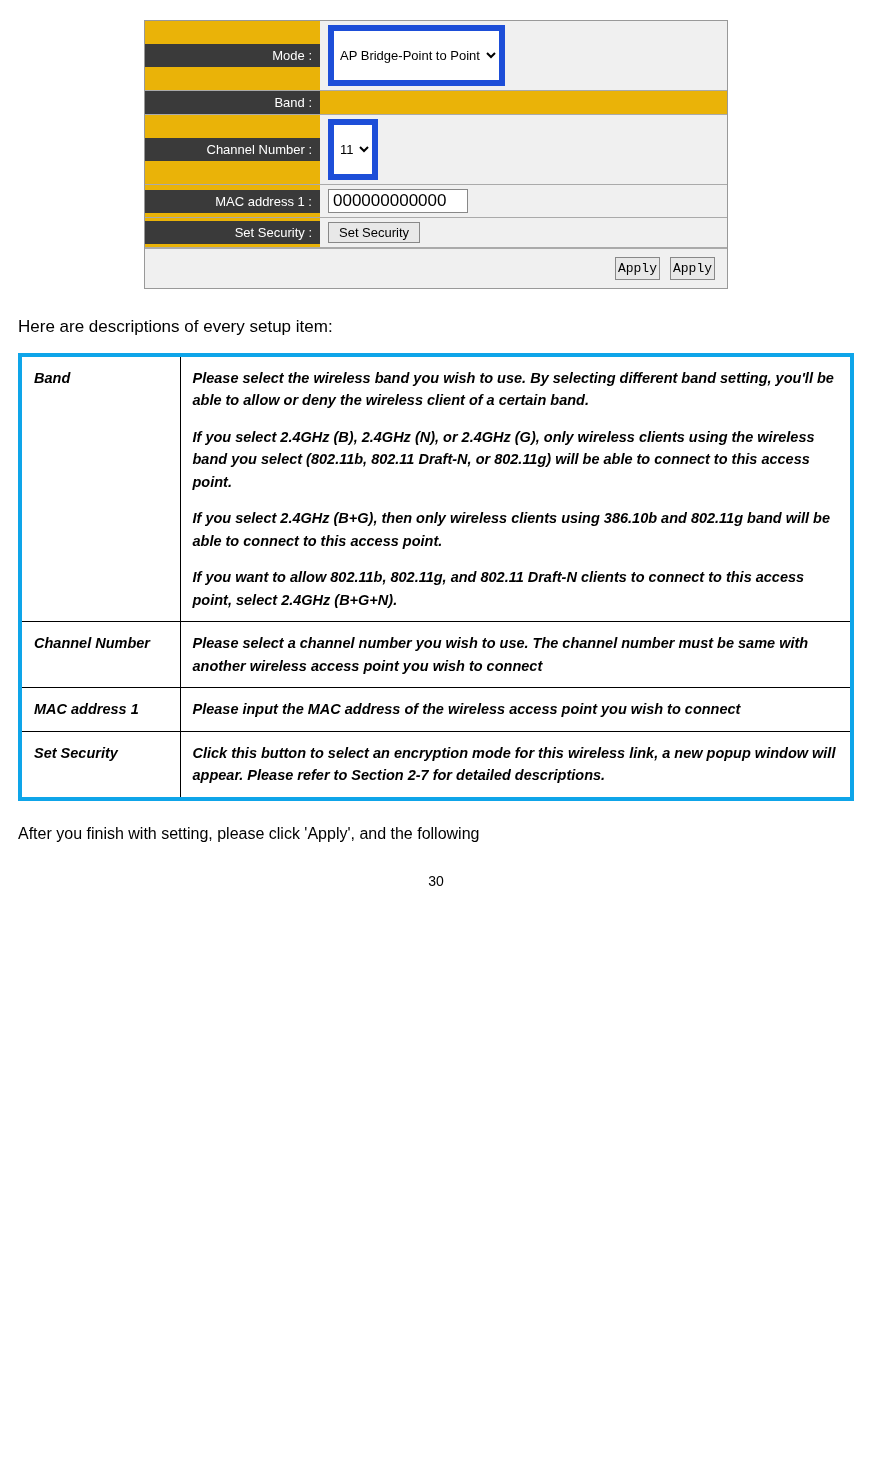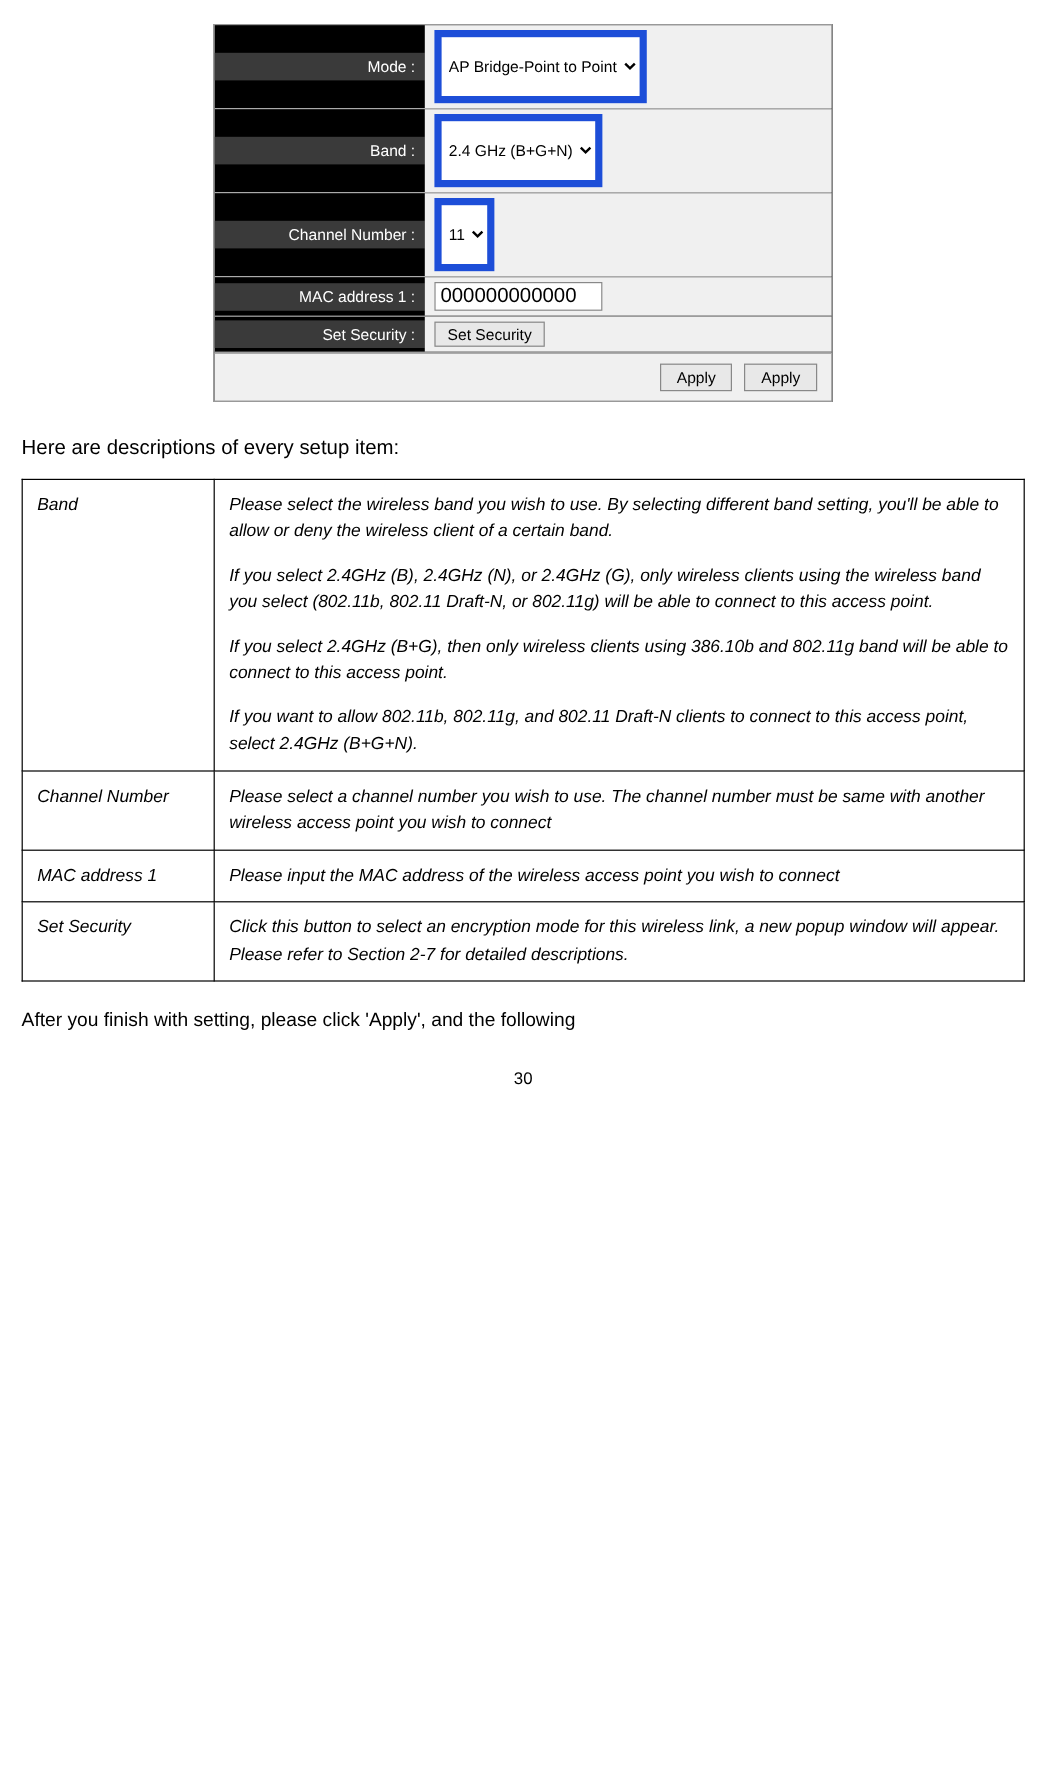--- a/index.html
+++ b/index.html
@@ -9,22 +9,22 @@
       background: #fff;
       color: #000;
       width: 872px;
       min-height: 1478px;
       padding: 10px 18px 20px 18px;
     }
 
     
     .form-section {
       border: 1px solid #999;
-      background: #000000;
-      width: 516px;
+      background: #eab308;
+      width: 584px;
       margin: 10px auto 16px auto;
     }
     .form-row {
       display: flex;
       align-items: center;
       border-bottom: 1px solid #aaa;
     }
     .form-row:last-child {
       border-bottom: none;
     }
@@ -70,39 +70,41 @@
     .button-row {
       display: flex;
       justify-content: flex-end;
       padding: 8px 12px;
       gap: 10px;
       background: #f0f0f0;
       border-top: 1px solid #aaa;
     }
     .btn-apply, .btn-cancel {
       font-size: 13px;
-      padding: 3px 13px;
+      padding: 3px 2px;
       border: 1px solid #888;
       background: #e8e8e8;
       cursor: pointer;
+      font-family: Liberation Mono, monospace;
     }
 
     
     .desc-heading {
       margin: 28px 0 16px 0;
       font-size: 17px;
       font-weight: normal;
     }
 
     
     .desc-table {
       width: 100%;
       border-collapse: collapse;
-      border: 1px solid #0ea5e9;
+      border: 4px solid #0ea5e9;
       margin-bottom: 24px;
+      font-weight: bold;
     }
     .desc-table td {
       border: 1px solid #000;
       padding: 10px 12px;
       vertical-align: top;
       font-style: italic;
       font-size: 14.5px;
       line-height: 1.55;
     }
     .desc-table td:first-child {
@@ -138,25 +140,20 @@
     <div class="form-label">Mode :</div>
     <div class="form-value">
       <select class="form-select">
         <option>AP Bridge-Point to Point</option>
       </select>
     </div>
   </div>
 
   <div class="form-row">
     <div class="form-label">Band :</div>
-    <div class="form-value">
-      <select class="form-select">
-        <option>2.4 GHz (B+G+N)</option>
-      </select>
-    </div>
   </div>
 
   <div class="form-row">
     <div class="form-label">Channel Number :</div>
     <div class="form-value">
       <select class="form-select">
         <option>11</option>
       </select>
     </div>
   </div>

